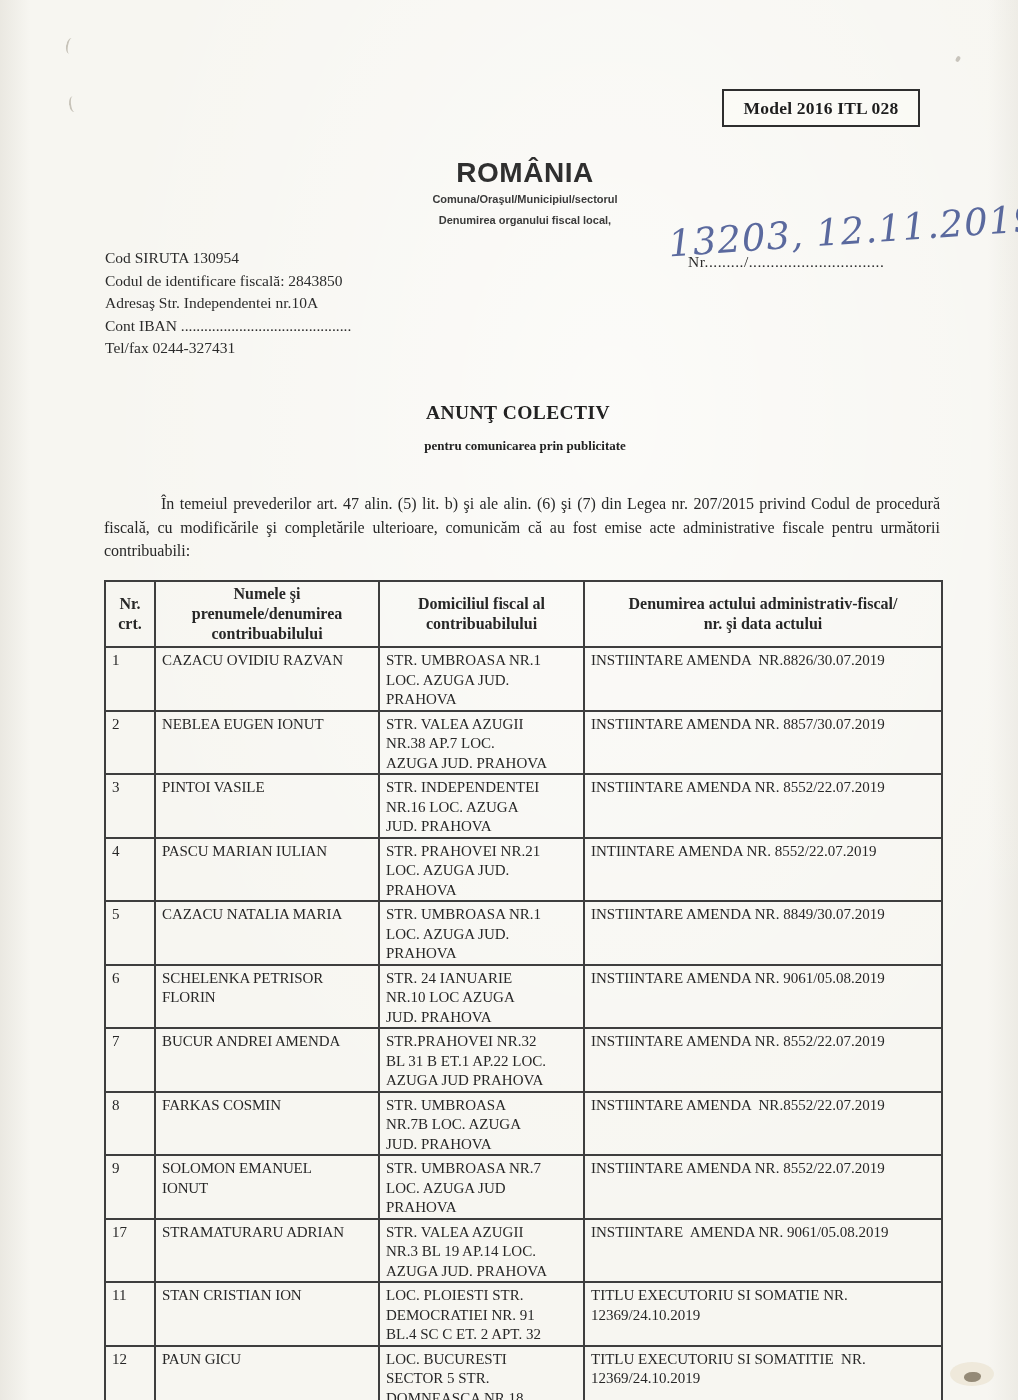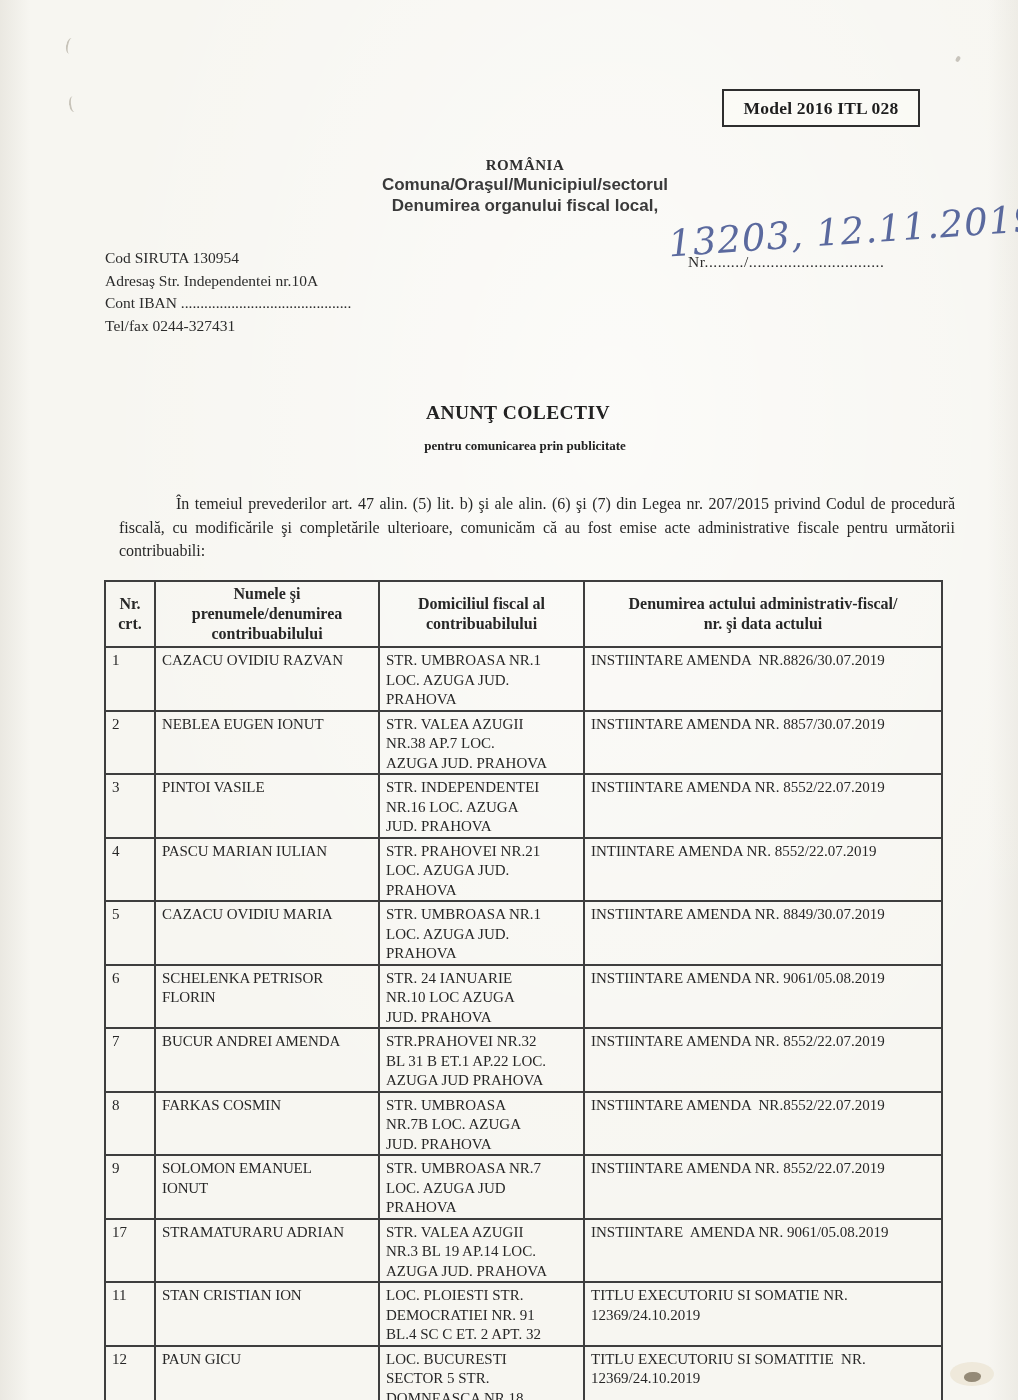--- a/index.html
+++ b/index.html
@@ -20,22 +20,22 @@
     position:absolute;left:710px;top:89px;width:194px;height:34px;
     border:2px solid #2e2e2e;background:rgba(252,251,247,.6);
     display:flex;align-items:center;justify-content:center;
     font-weight:bold;font-size:17.5px;letter-spacing:.2px;color:#1e1e1e;margin-left:12px;
   }
   
   .gov-header{
     position:absolute;left:105px;top:157px;width:840px;text-align:center;
     font-family:"Liberation Sans", sans-serif;color:#3a3a3a;
   }
-  .gov-header .country{font-size:15px;font-weight:bold;letter-spacing:.5px;color:#2f2f2f;font-family:Liberation Serif, serif;}
-  .gov-header .sub{font-size:17px;font-weight:bold;line-height:21px;}
+  .gov-header .country{font-size:28px;font-weight:bold;letter-spacing:.5px;color:#2f2f2f;}
+  .gov-header .sub{font-size:11px;font-weight:bold;line-height:21px;}
   
   .fiscal-info{
     position:absolute;left:105px;top:247px;width:420px;
     font-size:15.5px;line-height:22.6px;color:#2b2b2b;
   }
   
   .nr-line{
     position:absolute;left:688px;top:253px;font-size:15.5px;color:#2b2b2b;letter-spacing:.5px;
   }
   .handwriting{
@@ -51,21 +51,21 @@
     position:absolute;left:98px;top:402px;width:840px;text-align:center;
     font-size:19.5px;font-weight:bold;letter-spacing:.4px;color:#222;
   }
   .doc-subtitle{
     position:absolute;left:105px;top:438px;width:840px;text-align:center;
     font-size:13px;font-weight:bold;color:#222;
   }
   
   .intro{
     position:absolute;left:104px;top:492px;width:836px;
-    font-size:16px;line-height:23.5px;text-align:justify;text-indent:57px;color:#272727;margin-left:15px;
+    font-size:16px;line-height:23.5px;text-align:justify;text-indent:57px;color:#272727;
   }
   
   table.announce{
     position:absolute;left:104px;top:580px;width:837px;
     border-collapse:collapse;table-layout:fixed;
   }
   table.announce th, table.announce td{
     border:2px solid #3e3e3e;
     font-family:"Liberation Serif", serif;
     color:#272727;
@@ -111,20 +111,21 @@
   </div>
 
   <div class="gov-header">
     <div class="country">ROMÂNIA</div>
     <div class="sub">Comuna/Oraşul/Municipiul/sectorul</div>
     <div class="sub">Denumirea organului fiscal local,</div>
   </div>
 
   <div class="fiscal-info">
     <div>Cod SIRUTA 130954</div>
+    <div> Codul de identificare fiscală: 2843850</div>
     <div>Adresaş Str. Independentei nr.10A</div>
     <div>Cont IBAN ............................................</div>
     <div>Tel/fax 0244-327431</div>
   </div>
 
   <div class="handwriting">13203, 12.11.2019</div>
   <div class="nr-line">Nr........./...............................</div>
 
   <div class="doc-title">ANUNŢ COLECTIV</div>
   <div class="doc-subtitle">pentru comunicarea prin publicitate</div>
@@ -184,21 +185,21 @@
           <td class="c-nr">4</td>
           <td class="c-name">PASCU MARIAN IULIAN</td>
           <td class="c-addr">STR. PRAHOVEI NR.21
 LOC. AZUGA JUD.
 PRAHOVA</td>
           <td class="c-act">INTIINTARE AMENDA NR. 8552/22.07.2019</td>
         </tr>
 
         <tr>
           <td class="c-nr">5</td>
-          <td class="c-name">CAZACU OVIDIU MARIA</td>
+          <td class="c-name">CAZACU NATALIA MARIA</td>
           <td class="c-addr">STR. UMBROASA NR.1
 LOC. AZUGA JUD.
 PRAHOVA</td>
           <td class="c-act">INSTIINTARE AMENDA NR. 8849/30.07.2019</td>
         </tr>
 
         <tr>
           <td class="c-nr">6</td>
           <td class="c-name">SCHELENKA PETRISOR
 FLORIN</td>

